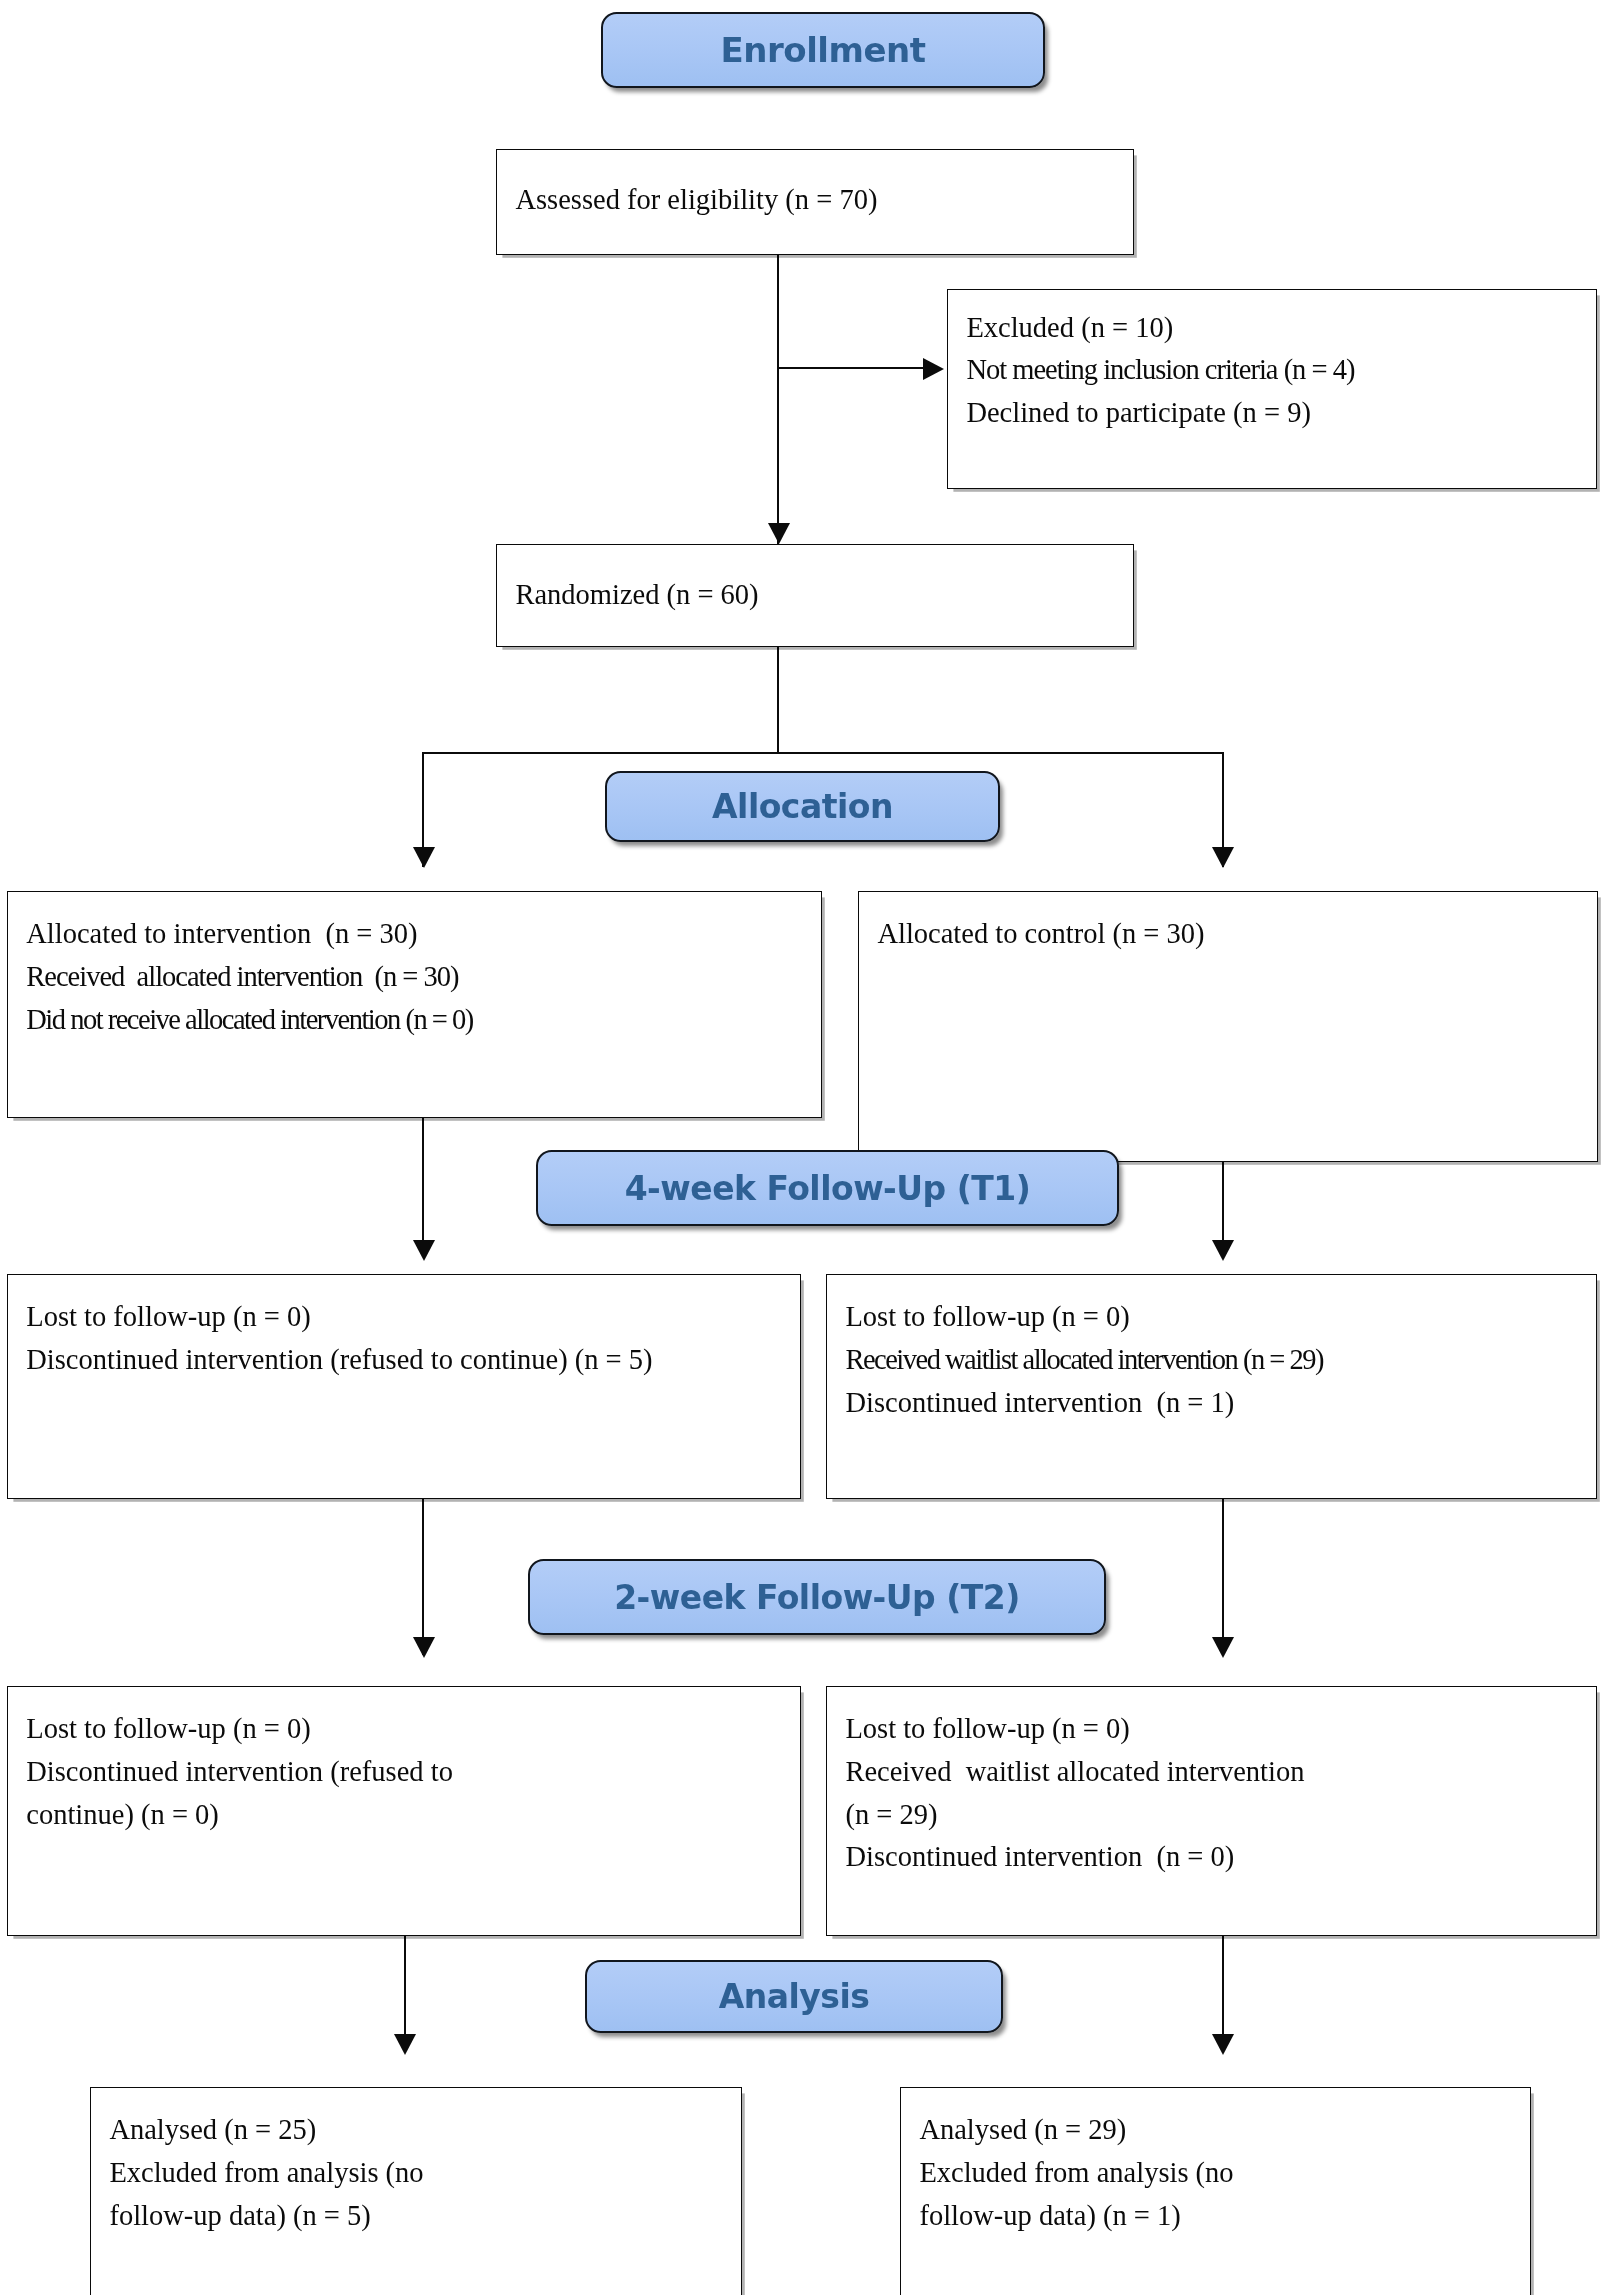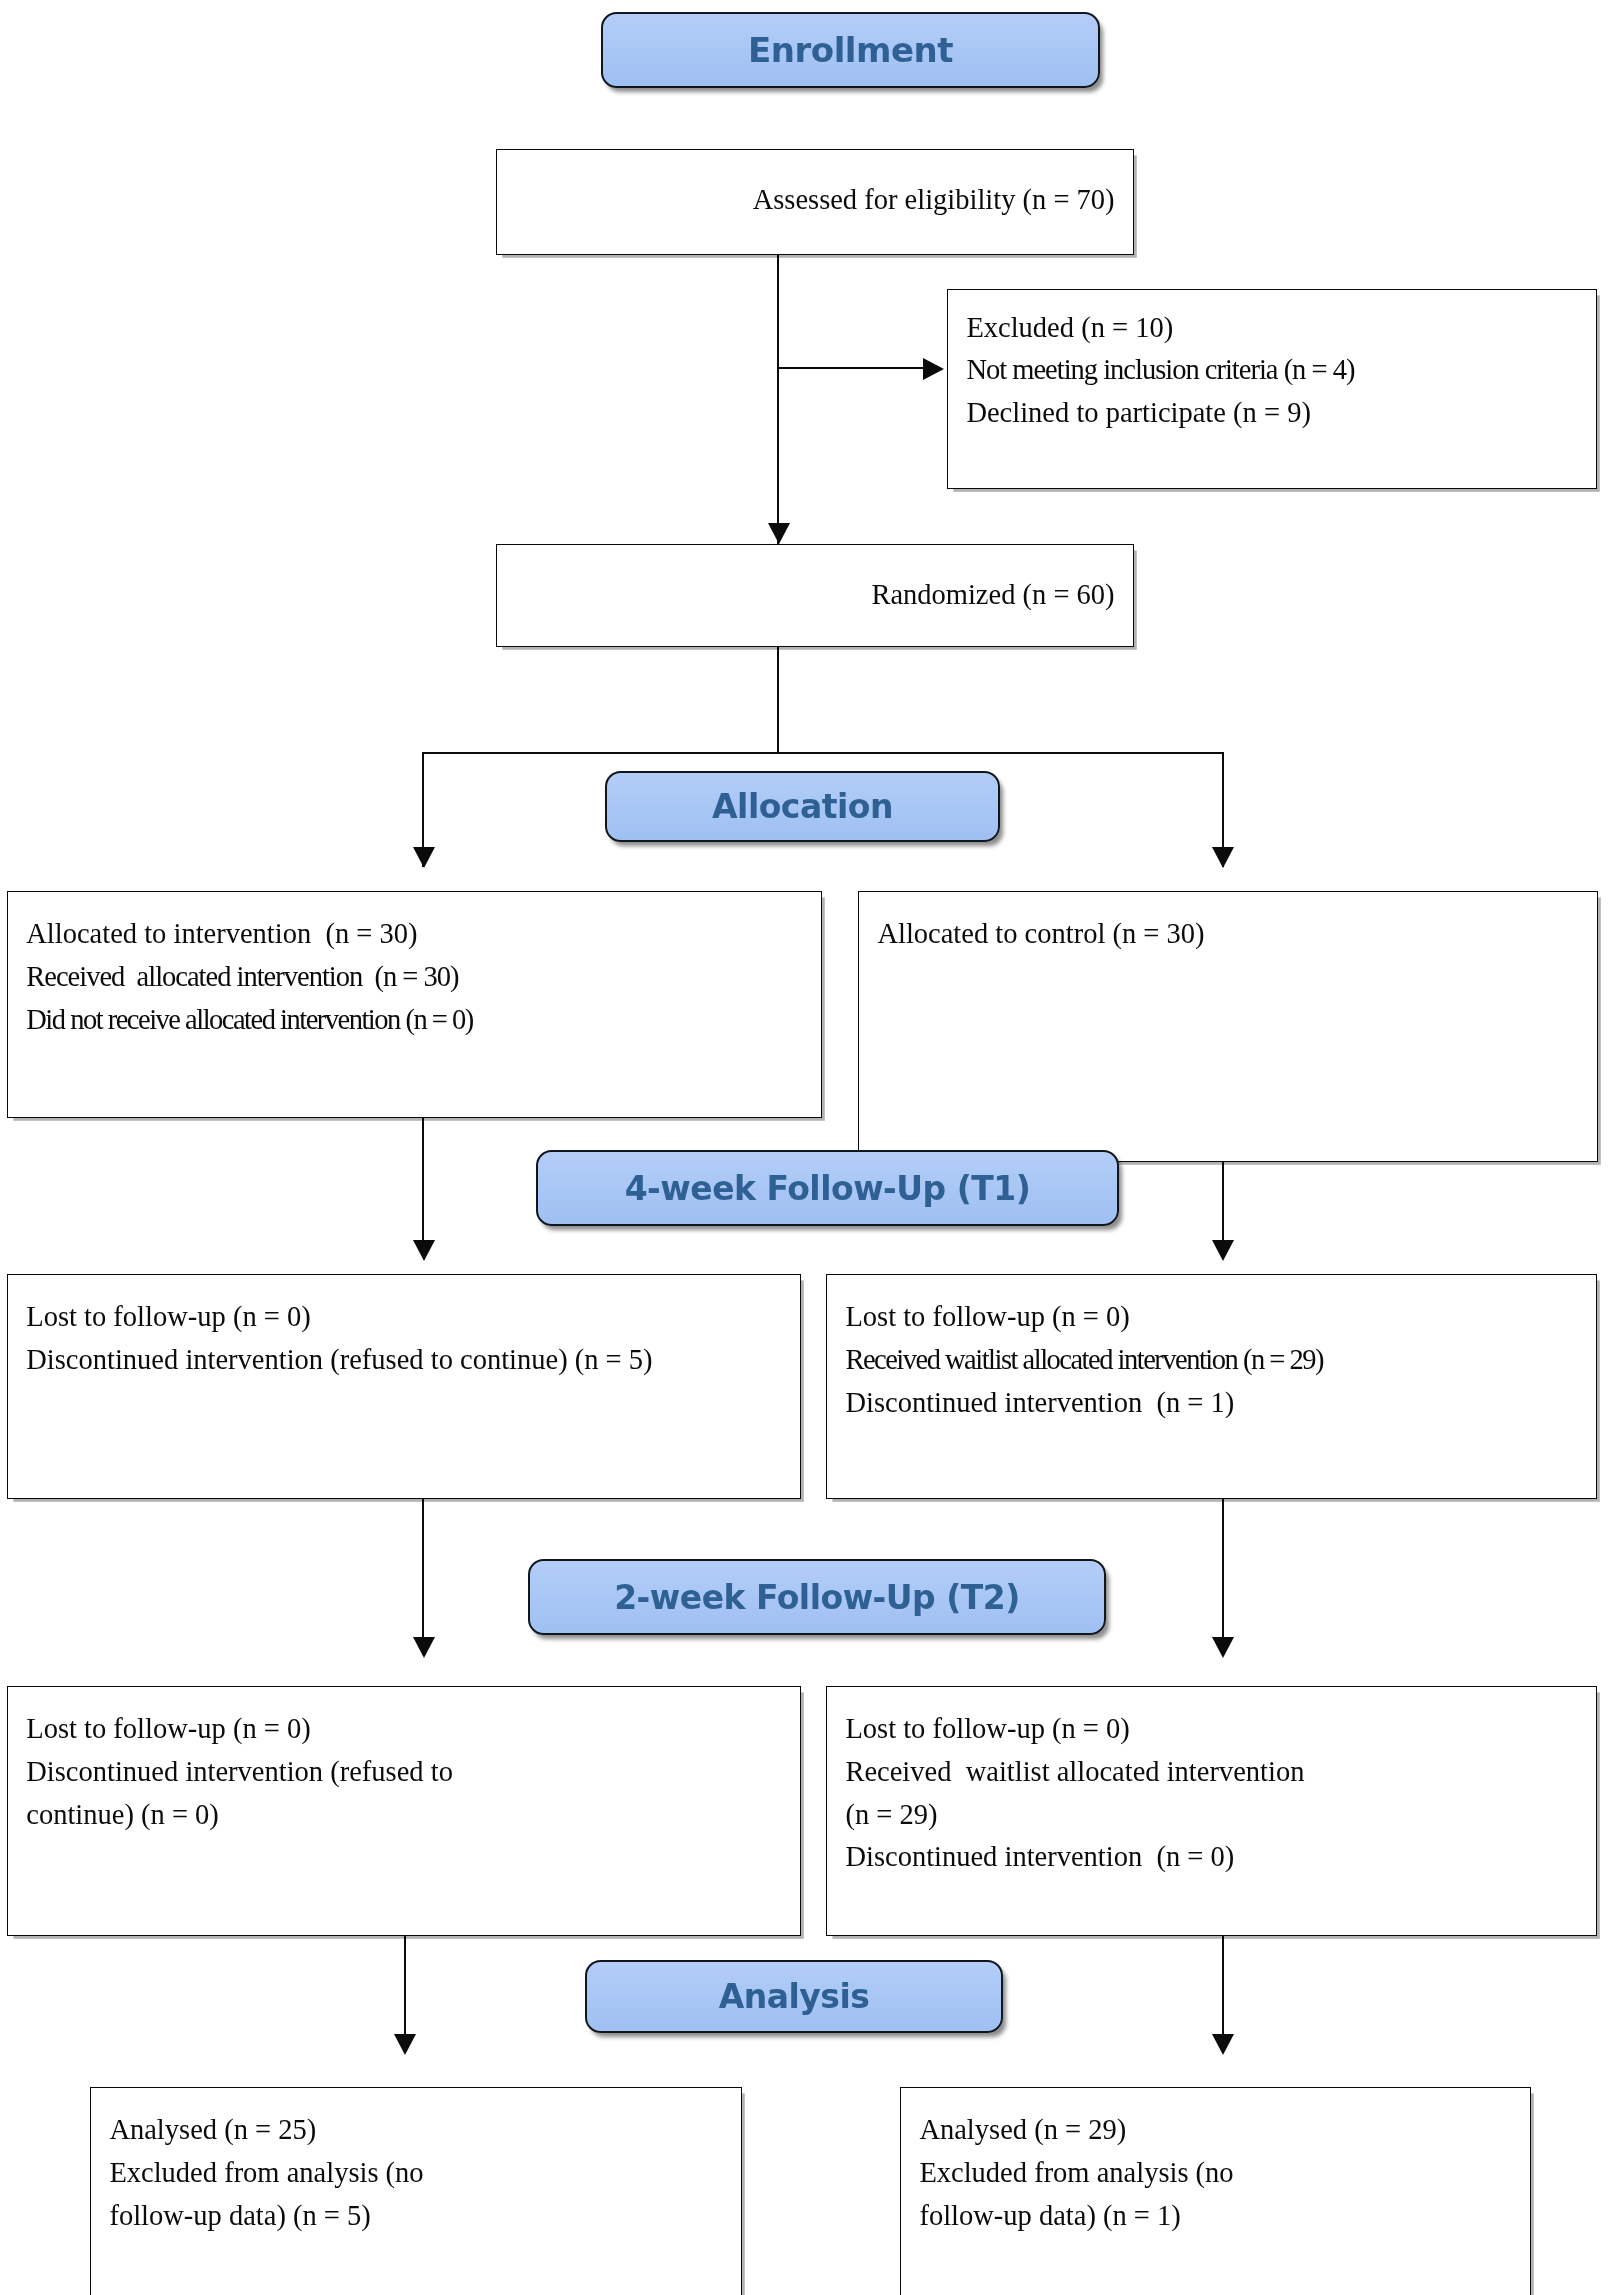--- a/index.html
+++ b/index.html
@@ -30,21 +30,21 @@
     box-shadow:4.6px 4.6px 0 -1.8px rgba(0,0,0,.30);
     box-sizing:border-box;
     z-index:20;
   }
   .node .body{
     padding:21px 18.4px 0 18.4px;
     font-size:28.5px;
     line-height:1.50;
     color:#0b0b0b;
   }
-  .node.center .body{text-align:right;padding-top:29px;}
+  .node.center .body{text-align:left;padding-top:29px;}
   .node .ln{white-space:pre-wrap;}
   .node .ln.justify{text-align:justify;text-align-last:left;}
   .tight{letter-spacing:-1px;}
   .tighter{letter-spacing:-1.5px;}
 
   
   .vline{position:absolute;width:2.3px;background:#0b0b0b;z-index:10;}
   .hline{position:absolute;height:2.3px;background:#0b0b0b;z-index:10;}
   .arrow-d{
     position:absolute;width:0;height:0;
@@ -55,21 +55,21 @@
     position:absolute;width:0;height:0;
     border-top:11px solid transparent;border-bottom:11px solid transparent;
     border-left:21px solid #0b0b0b;z-index:11;
   }
 </style>
 </head>
 <body>
 
 <div id="page">
 
-  <div class="stage" style="left:601px;top:11.5px;width:499px;height:76px;font-size:34px;">
+  <div class="stage" style="left:601px;top:11.5px;width:444px;height:76px;font-size:34px;">
     <span>Enrollment</span>
   </div>
 
   <div class="node center" style="left:496px;top:149px;width:638px;height:106px;">
     <div class="body">
       <div class="ln">Assessed for eligibility (n = 70)</div>
     </div>
   </div>
 
   <div class="vline" style="left:777px;top:255px;height:289px;"></div>

